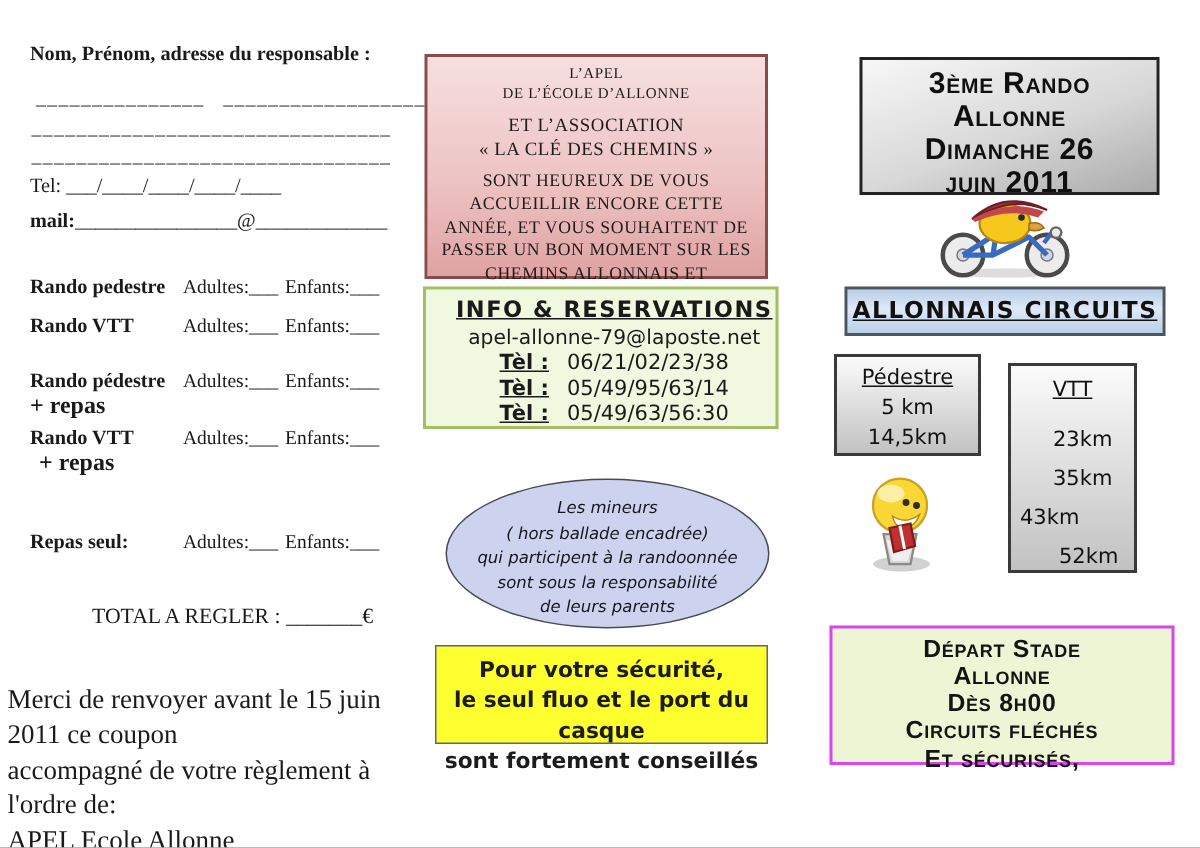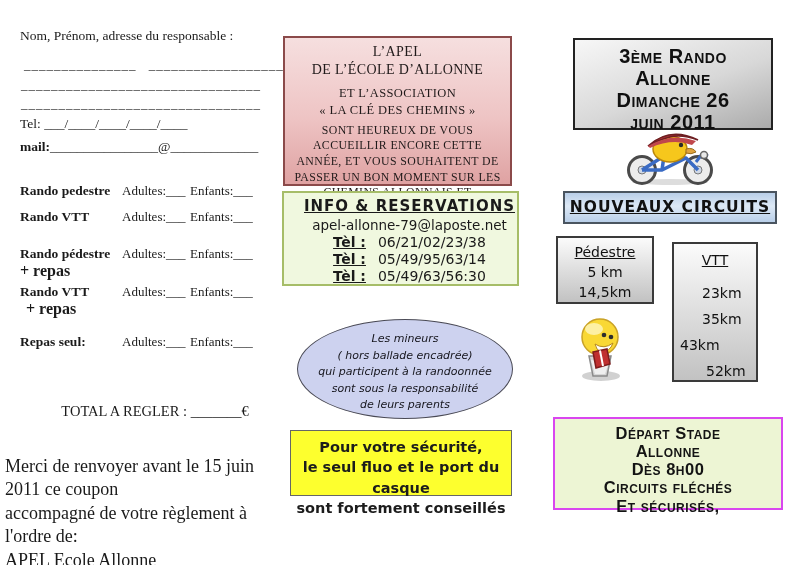--- a/index.html
+++ b/index.html
@@ -5,41 +5,41 @@
   * { margin:0; padding:0; box-sizing:border-box; }
   html,body { background:#888; }
   #page {
     position:relative; width:800px; height:565px; background:#ffffff;
     font-family:"Liberation Serif", serif; color:#1a1a1a; overflow:hidden;
     margin:0 auto;
   }
   .abs { position:absolute; }
 
   
-  .coupon-heading { left:20px; top:28px; width:250px; font-weight:normal; font-size:13.5px; }
+  .coupon-heading { left:20px; top:28px; width:250px; font-weight:bold; font-size:13.5px; }
   .blank-line { font-size:13px; letter-spacing:1px; white-space:nowrap; }
   .tel-line  { left:20px; top:116px; font-size:13.5px; }
   .mail-line { left:20px; top:139px; font-size:13.5px; }
   .mail-line b { font-weight:bold; }
   .form-row { left:20px; width:238px; display:flex; font-size:13px; }
   .form-row .lbl { width:102px; font-weight:bold; font-size:13.5px; }
   .form-row .adl { width:68px; }
   .form-row .enf { width:66px; }
   .sub-lbl { left:20px; font-weight:bold; font-size:16px; }
   .total-line { left:40px; top:403px; width:230px; text-align:center; font-size:14.5px; }
   .coupon-footer { left:5px; top:455px; width:278px; text-align:left; font-size:18px; line-height:1.3; }
 
   
   .intro-box {
     left:283px; top:36px; width:229px; height:150px;
     background:linear-gradient(180deg,#f6dfdf 0%,#eec4c4 55%,#dfa2a2 100%);
     border:2px solid #8b4a4a; text-align:center; padding:5px 6px 0 6px;
     font-family:"Liberation Serif", serif; letter-spacing:.4px; color:#201a1a;
   }
-  .intro-box .t1 { font-size:14px; line-height:1.3; }
+  .intro-box .t1 { font-size:10px; line-height:1.3; }
   .intro-box .t2 { font-size:12.5px; line-height:1.3; margin-top:6px; }
   .intro-box .body { font-size:11.8px; line-height:1.32; margin-top:5px; }
 
   .info-box {
     left:282px; top:191px; width:237px; height:95px;
     background:#f0f8df; border:2px solid #a6bd68; text-align:center;
     font-family:"DejaVu Sans", sans-serif; padding-top:4px;padding-left:18px;
   }
   .info-box .hd { font-size:15px; font-weight:bold; text-decoration:underline; letter-spacing:1px; }
   .info-box .em { font-size:13.5px; margin-top:2px; }
@@ -138,21 +138,21 @@
   </div>
   <div class="abs sub-lbl" style="top:262px;">+ repas</div>
 
   <div class="abs form-row" style="top:284px;">
     <span class="lbl">Rando VTT</span>
     <span class="adl">Adultes:___</span>
     <span class="enf">Enfants:___</span>
   </div>
   <div class="abs sub-lbl" style="top:300px; left:26px;">+ repas</div>
 
-  <div class="abs form-row" style="top:334px;">
+  <div class="abs form-row" style="top:353px;">
     <span class="lbl">Repas seul:</span>
     <span class="adl">Adultes:___</span>
     <span class="enf">Enfants:___</span>
   </div>
 
   <div class="abs total-line">TOTAL A REGLER : _______€</div>
 
   <div class="abs coupon-footer">
     <div>Merci de renvoyer avant le 15 juin 2011 ce coupon</div>
     <div>accompagné de votre règlement à l'ordre de:</div>
@@ -218,21 +218,21 @@
     <path d="M24,38 L46,24 L68,26 L80,38 M46,24 L44,38 L68,26 M44,38 L24,38" fill="none" stroke="#3a6bc4" stroke-width="3.5" stroke-linejoin="round"></path>
     <path d="M78,30 L84,22 L90,24" fill="none" stroke="#3a6bc4" stroke-width="3"></path>
     <ellipse cx="52" cy="17" rx="17" ry="13" fill="#f6c71c" stroke="#b9860a" stroke-width="1.5"></ellipse>
     <path d="M30,14 Q52,-6 80,8 Q64,2 52,5 Q40,8 30,14 Z" fill="#a93236" stroke="#6d1e22" stroke-width="1.5"></path>
     <path d="M30,14 Q54,0 78,9 L74,13 Q54,6 32,16 Z" fill="#c0474c"></path>
     <circle cx="63" cy="13" r="2.2" fill="#2b2b2b"></circle>
     <path d="M68,17 Q75,15 78,20 Q73,23 68,21 Z" fill="#e0a33c" stroke="#9a6d1c" stroke-width="1"></path>
     <circle cx="86" cy="23" r="3.5" fill="#e8e8e8" stroke="#666" stroke-width="1.5"></circle>
   </svg>
 
-  <div class="abs circuits-banner">NOUVEAUX CIRCUITS</div>
+  <div class="abs circuits-banner">ALLONNAIS CIRCUITS</div>
 
   <div class="abs distance-box ped-box">
     <div class="ti">Pédestre</div>
     <div>5 km</div>
     <div>14,5km</div>
   </div>
 
   <div class="abs distance-box vtt-box">
     <span class="ti">VTT</span>
     <div class="vtt-d vtt-d1">23km</div>

